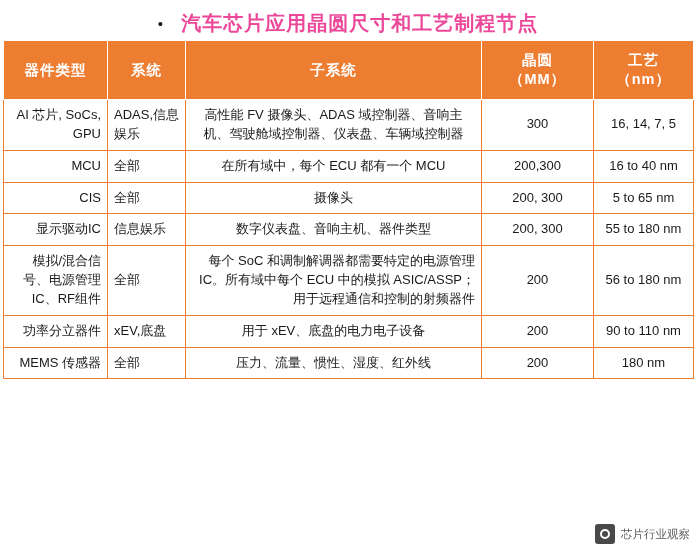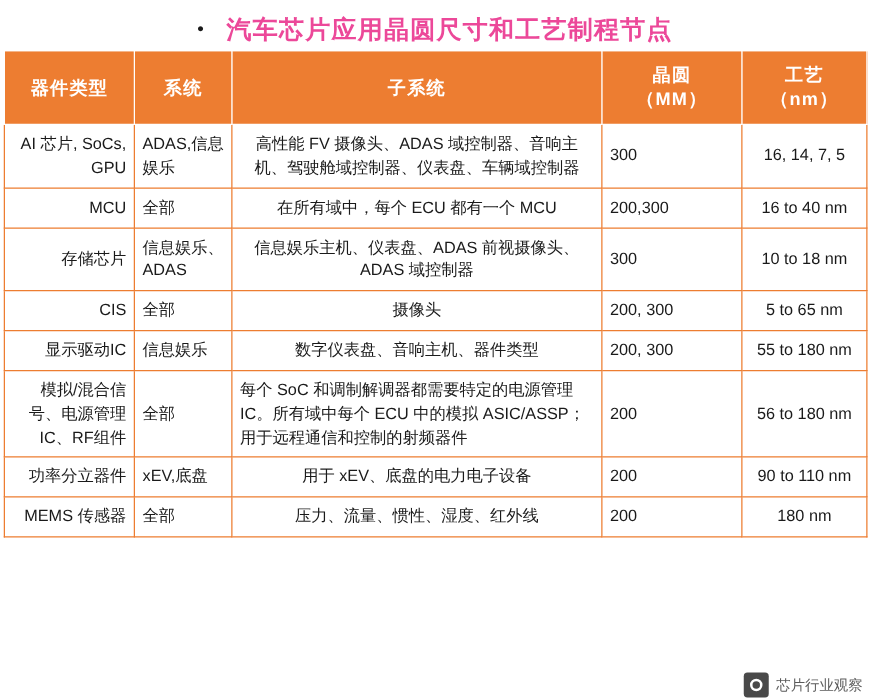--- a/index.html
+++ b/index.html
@@ -72,38 +72,39 @@
     font-size: 13.5px;
     margin-left: 48px;
   }
   td.c-system {
     text-align: left;
   }
   td.c-sub {
     text-align: center;
   }
   td.c-sub.center {
-    text-align: left;
+    text-align: right;
   }
   td.c-wafer {
+    text-align: center;
     margin-top: 14px;
   }
   td.c-proc {
     text-align: center;
   }
   col.w-type { width: 104px; }
   col.w-system { width: 78px; }
   col.w-sub { width: 296px; }
   col.w-wafer { width: 112px; }
   col.w-proc { width: 100px; }
 
   .wm {
     position: absolute;
     right: 6px;
-    bottom: 2px;
+    bottom: 16px;
     display: flex;
     align-items: center;
     gap: 6px;
     opacity: 0.85;
   }
   .wm-logo {
     width: 20px;
     height: 20px;
     border-radius: 3px;
     background: #2a2a2a;
@@ -163,27 +164,20 @@
         <td class="c-proc">16, 14, 7, 5</td>
       </tr>
       <tr>
         <td class="c-type">MCU</td>
         <td class="c-system">全部</td>
         <td class="c-sub">在所有域中，每个 ECU 都有一个 MCU</td>
         <td class="c-wafer">200,300</td>
         <td class="c-proc">16 to 40 nm</td>
       </tr>
       <tr>
-        <td class="c-type">存储芯片</td>
-        <td class="c-system">信息娱乐、ADAS</td>
-        <td class="c-sub">信息娱乐主机、仪表盘、ADAS 前视摄像头、ADAS 域控制器</td>
-        <td class="c-wafer">300</td>
-        <td class="c-proc">10 to 18 nm</td>
-      </tr>
-      <tr>
         <td class="c-type">CIS</td>
         <td class="c-system">全部</td>
         <td class="c-sub">摄像头</td>
         <td class="c-wafer">200, 300</td>
         <td class="c-proc">5 to 65 nm</td>
       </tr>
       <tr>
         <td class="c-type">显示驱动IC</td>
         <td class="c-system">信息娱乐</td>
         <td class="c-sub">数字仪表盘、音响主机、器件类型</td>

